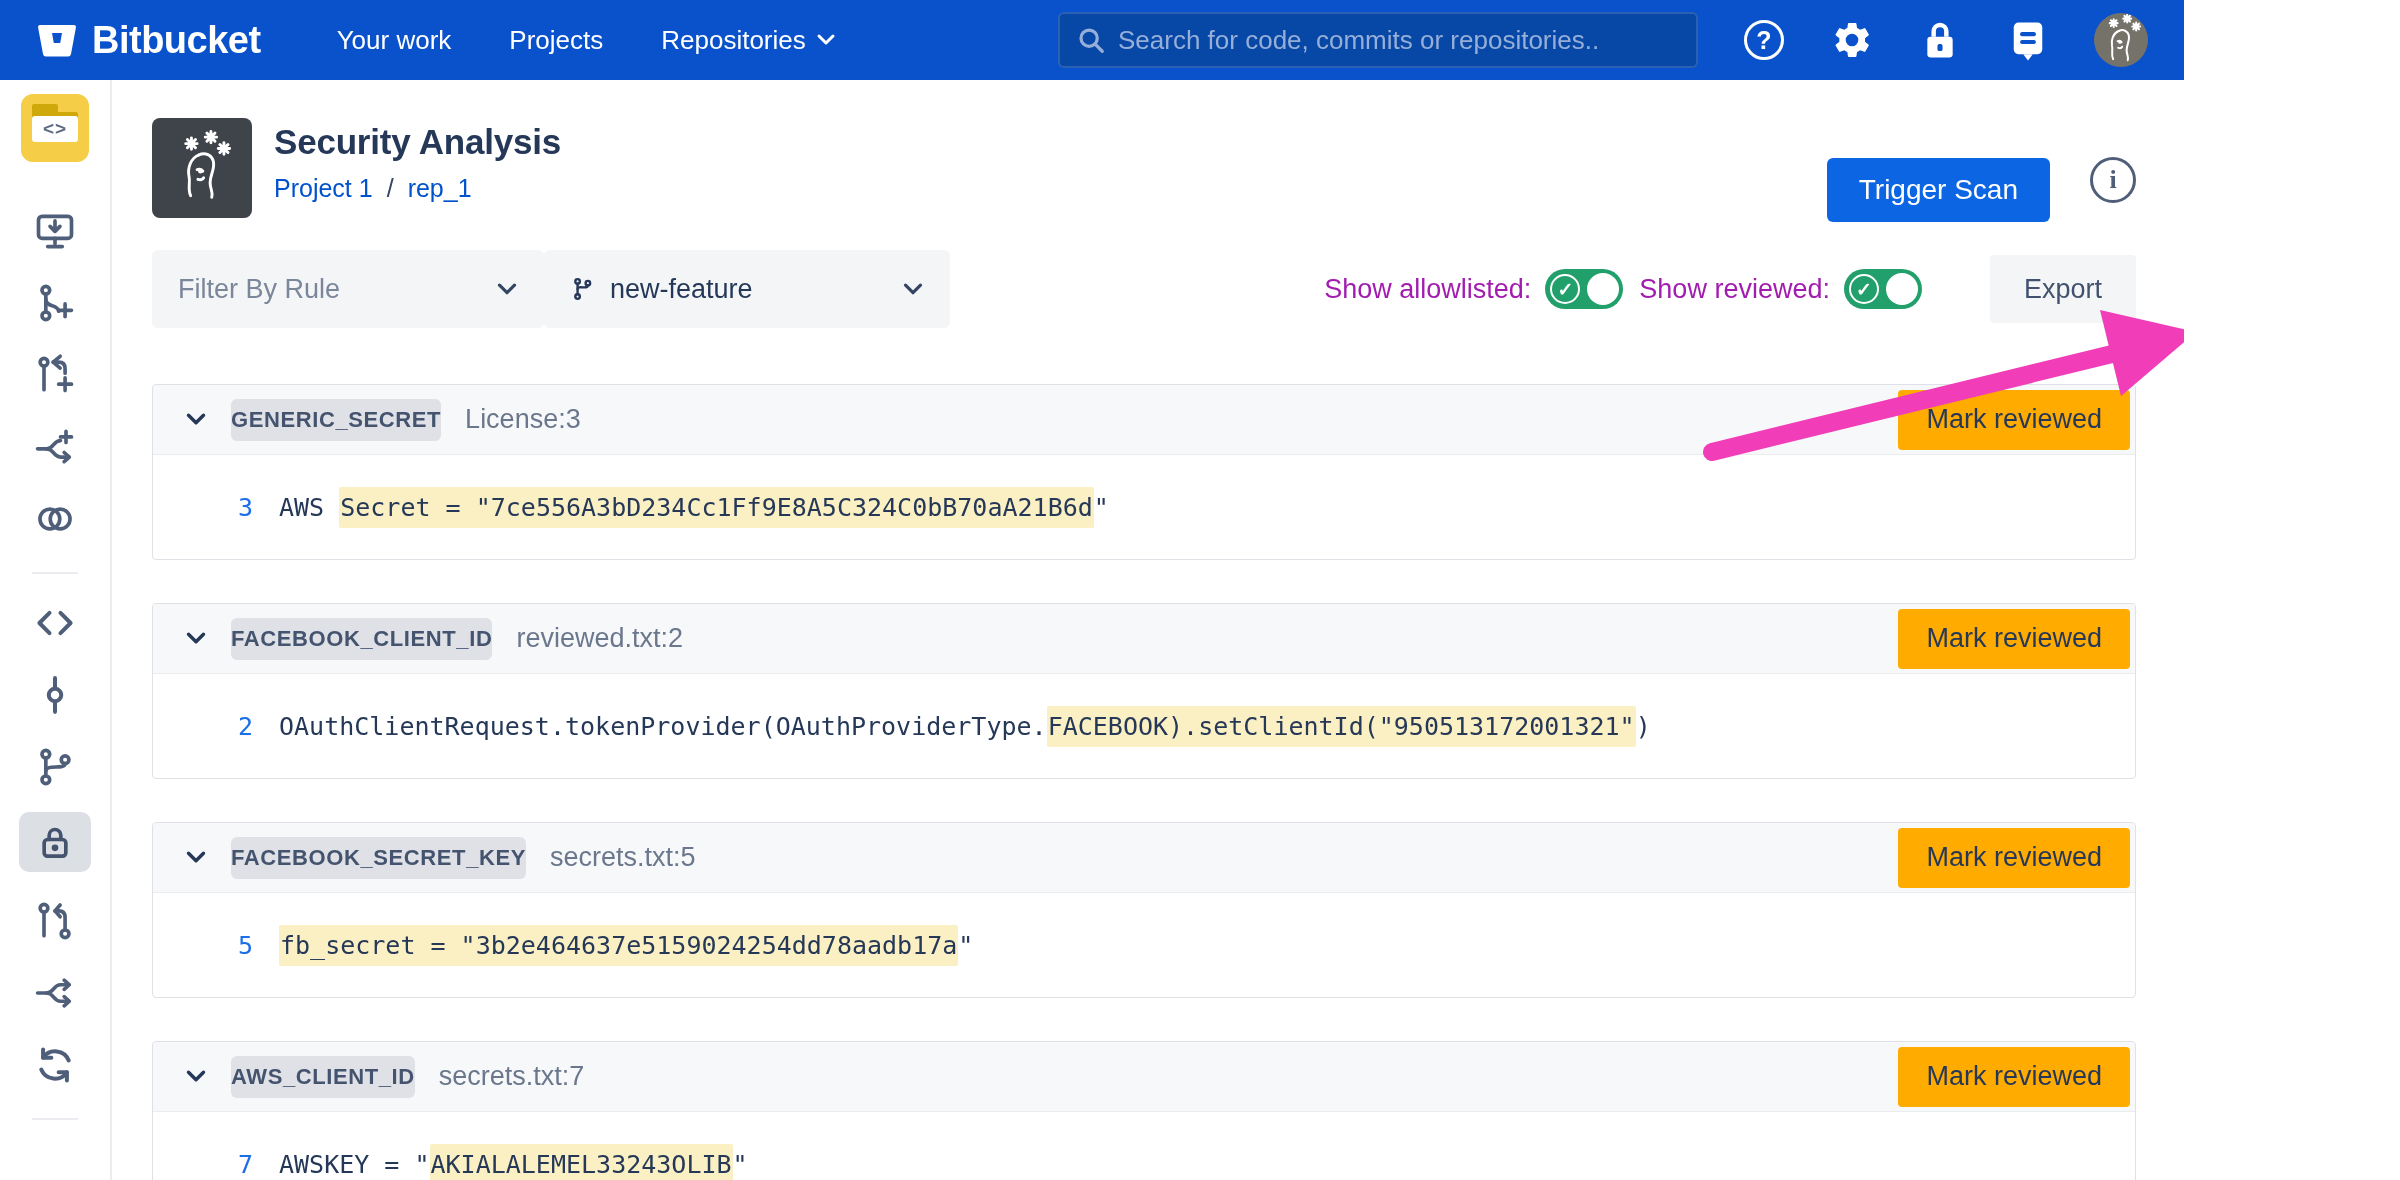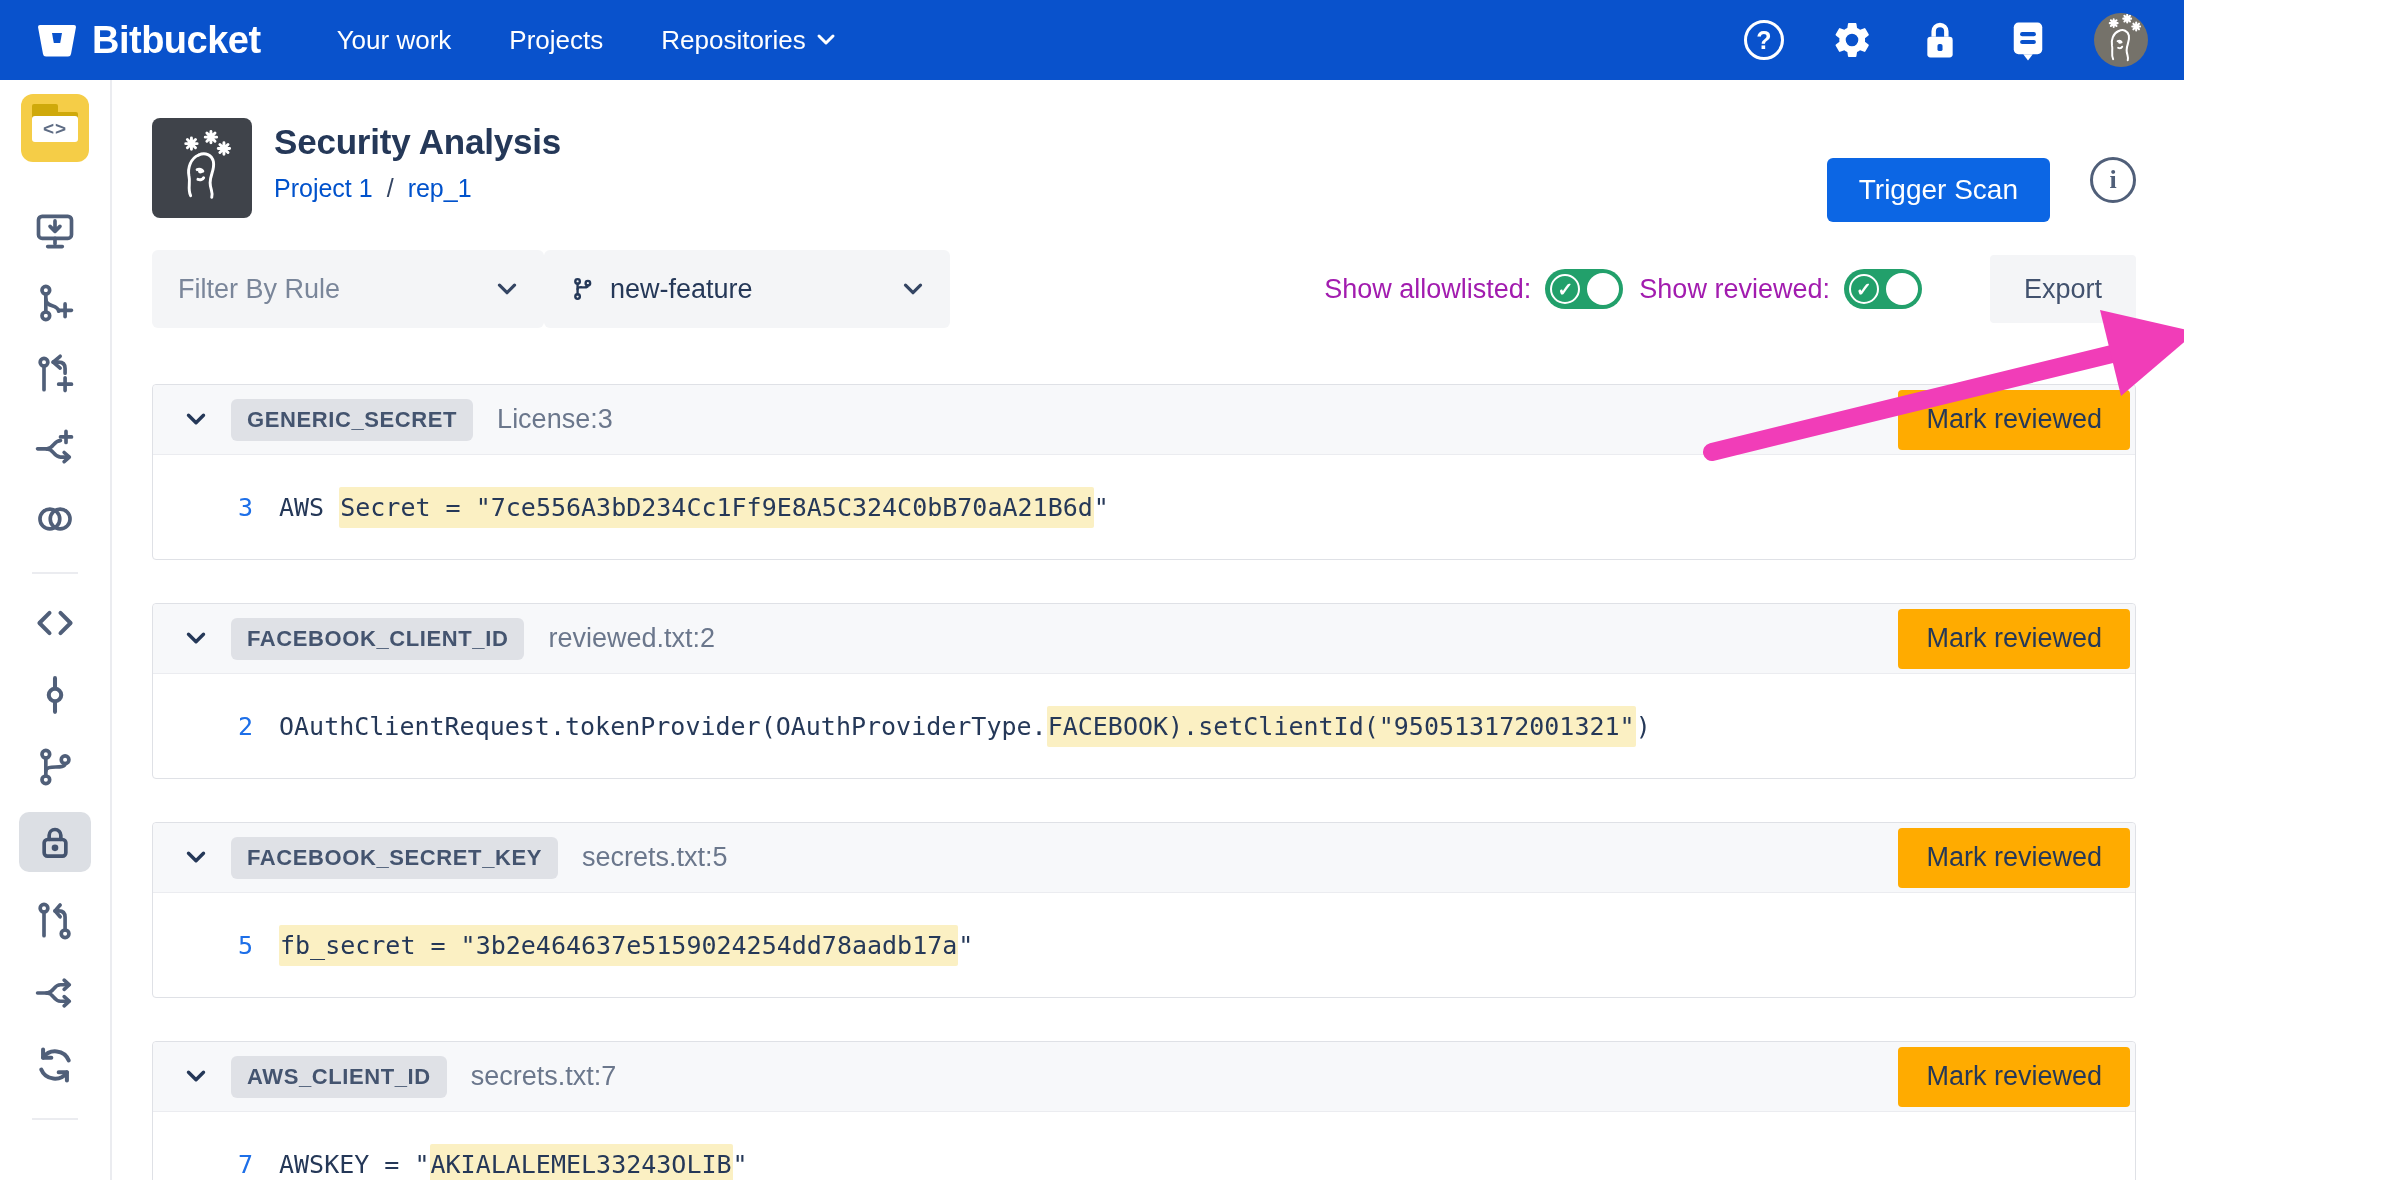--- a/index.html
+++ b/index.html
@@ -62,21 +62,21 @@
   .toggle { width:78px; height:40px; border-radius:20px; background:#22A06B; position:relative; margin:0 16px 0 14px; cursor:pointer; flex-shrink:0; }
   .toggle .check-ring { position:absolute; left:5px; top:5px; width:30px; height:30px; border:2.5px solid #fff; border-radius:50%; color:#fff; font-size:19px; font-weight:700; display:flex; align-items:center; justify-content:center; }
   .toggle .knob { position:absolute; right:4px; top:4px; width:32px; height:32px; background:#fff; border-radius:50%; }
   .btn-export { margin-left:52px; height:68px; background:#F4F5F7; border:none; border-radius:4px; color:#42526E; font-size:27px; padding:0 34px; cursor:pointer; font-family:"Liberation Sans",sans-serif; }
 
   
   .cards { margin-top:56px; }
   .card { border:1px solid #DFE1E6; border-radius:4px; margin-bottom:43px; background:#fff; }
   .card-header { height:70px; background:#F7F8FA; border-bottom:1px solid #EBECF0; border-radius:4px 4px 0 0; display:flex; align-items:center; padding:0 5px 0 30px; }
   .chev-btn { width:26px; height:26px; display:flex; align-items:center; justify-content:center; cursor:pointer; flex-shrink:0; }
-  .rule-badge { margin-left:22px; background:#DFE1E6; color:#44546F; border-radius:6px; padding:8px 16px; font-size:22px; font-weight:700; letter-spacing:0.6px; }
+  .rule-badge { margin-left:22px; background:#DFE1E6; color:#44546F; border-radius:6px; padding:8px 0; font-size:22px; font-weight:700; letter-spacing:0.6px; }
   .loc-label { margin-left:24px; font-size:27px; color:#6B778C; }
   .btn-review { margin-left:auto; height:60px; background:#FFAB00; border:none; border-radius:4px; color:#253858; font-size:27px; font-weight:500; padding:0 28px; cursor:pointer; font-family:"Liberation Sans",sans-serif; }
   .code-row { height:104px; display:flex; align-items:center; padding-left:56px; font-family:"DejaVu Sans Mono", monospace; font-size:25px; color:#253858; white-space:pre; }
   .line-no { width:44px; text-align:right; color:#1D6FE8; margin-right:26px; flex-shrink:0; }
   .hl { background:#FBF0C3; padding:6px 1px; border-radius:2px; }
 
   
   .annotation-layer { position:absolute; left:0; top:0; width:2400px; height:1180px; pointer-events:none; z-index:40; }
 </style>
 </head>
@@ -100,20 +100,27 @@
           <span>Projects</span>
         </span>
       <span class="nav-link">
         <span>Repositories</span>
         <svg width="20" height="14" viewBox="0 0 20 14">
             <path d="M3 3 l7 7 7-7" stroke="#fff" stroke-width="3" fill="none" stroke-linecap="round" stroke-linejoin="round"></path>
           </svg>
       </span>
     </nav>
     <div class="nav-spacer"></div>
+    <div class="search-box">
+      <svg width="30" height="30" viewBox="0 0 24 24">
+          <circle cx="10.5" cy="10.5" r="6.5" stroke="#96AFD9" stroke-width="2.6" fill="none"></circle>
+          <path d="M15.5 15.5 L21 21" stroke="#96AFD9" stroke-width="2.6" stroke-linecap="round"></path>
+        </svg>
+      <input type="text" value="" placeholder="Search for code, commits or repositories.." style="">
+    </div>
     <div class="nav-icons">
       <div class="nav-icon">
         <span class="help-circle">?</span>
       </div>
       <div class="nav-icon">
         <svg width="42" height="42" viewBox="0 0 24 24">
           <path fill="#fff" d="M19.4 13c.04-.33.06-.66.06-1s-.02-.67-.07-1l2.03-1.58a.5.5 0 0 0 .12-.64l-1.92-3.32a.5.5 0 0 0-.61-.22l-2.39.96a7.3 7.3 0 0 0-1.73-1l-.36-2.54a.5.5 0 0 0-.5-.42h-3.84a.5.5 0 0 0-.49.42l-.36 2.54c-.63.26-1.21.6-1.74 1l-2.39-.96a.5.5 0 0 0-.61.22L2.68 8.78a.5.5 0 0 0 .12.64L4.83 11c-.05.33-.08.66-.08 1s.03.67.08 1l-2.03 1.58a.5.5 0 0 0-.12.64l1.92 3.32c.12.21.37.3.61.22l2.39-.96c.53.4 1.11.74 1.74 1l.36 2.54c.04.24.25.42.49.42h3.84c.24 0 .45-.18.49-.42l.36-2.54a7.3 7.3 0 0 0 1.73-1l2.39.96c.24.09.49 0 .61-.22l1.92-3.32a.5.5 0 0 0-.12-.64L19.4 13zM12 15.6A3.6 3.6 0 1 1 12 8.4a3.6 3.6 0 0 1 0 7.2z"></path>
         </svg>
       </div>
       <div class="nav-icon">

